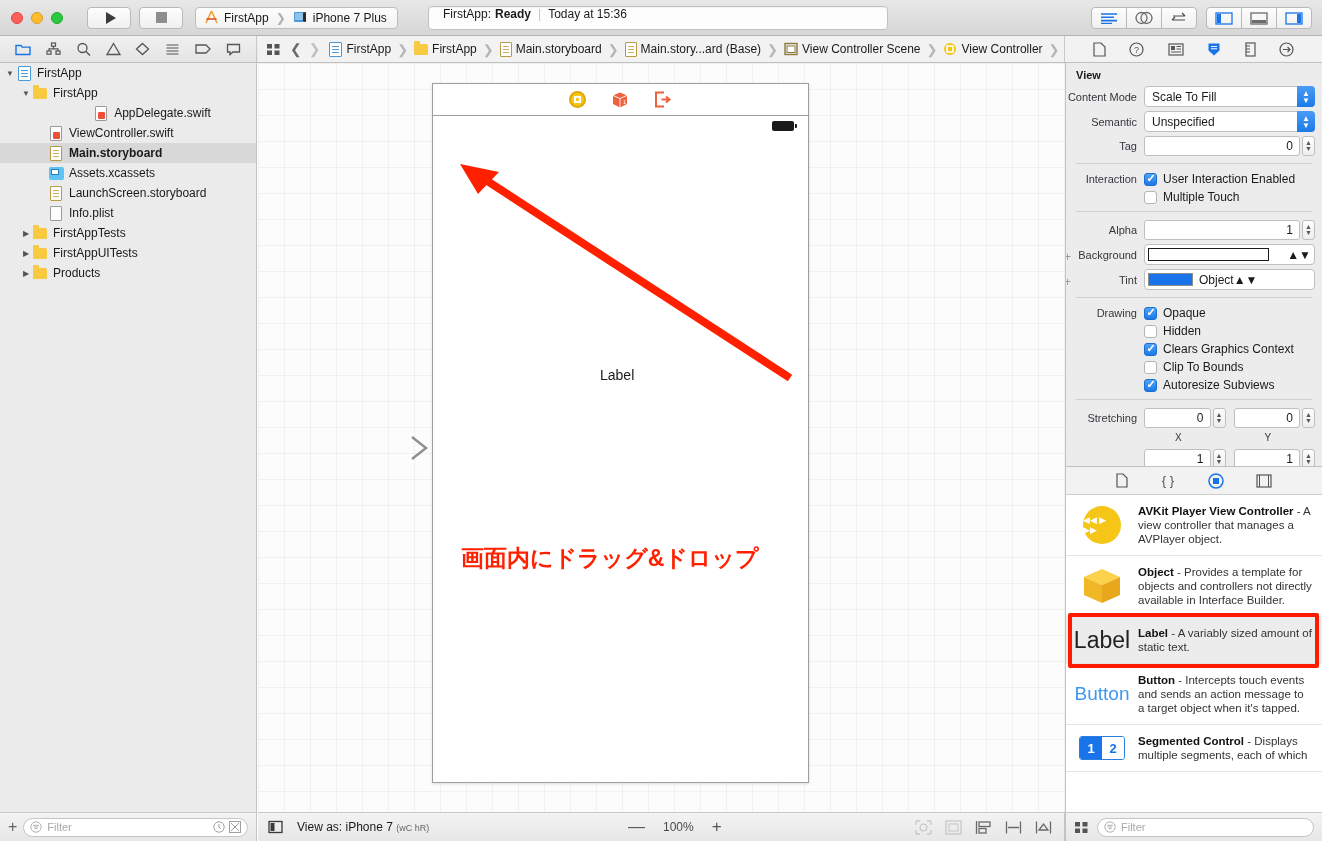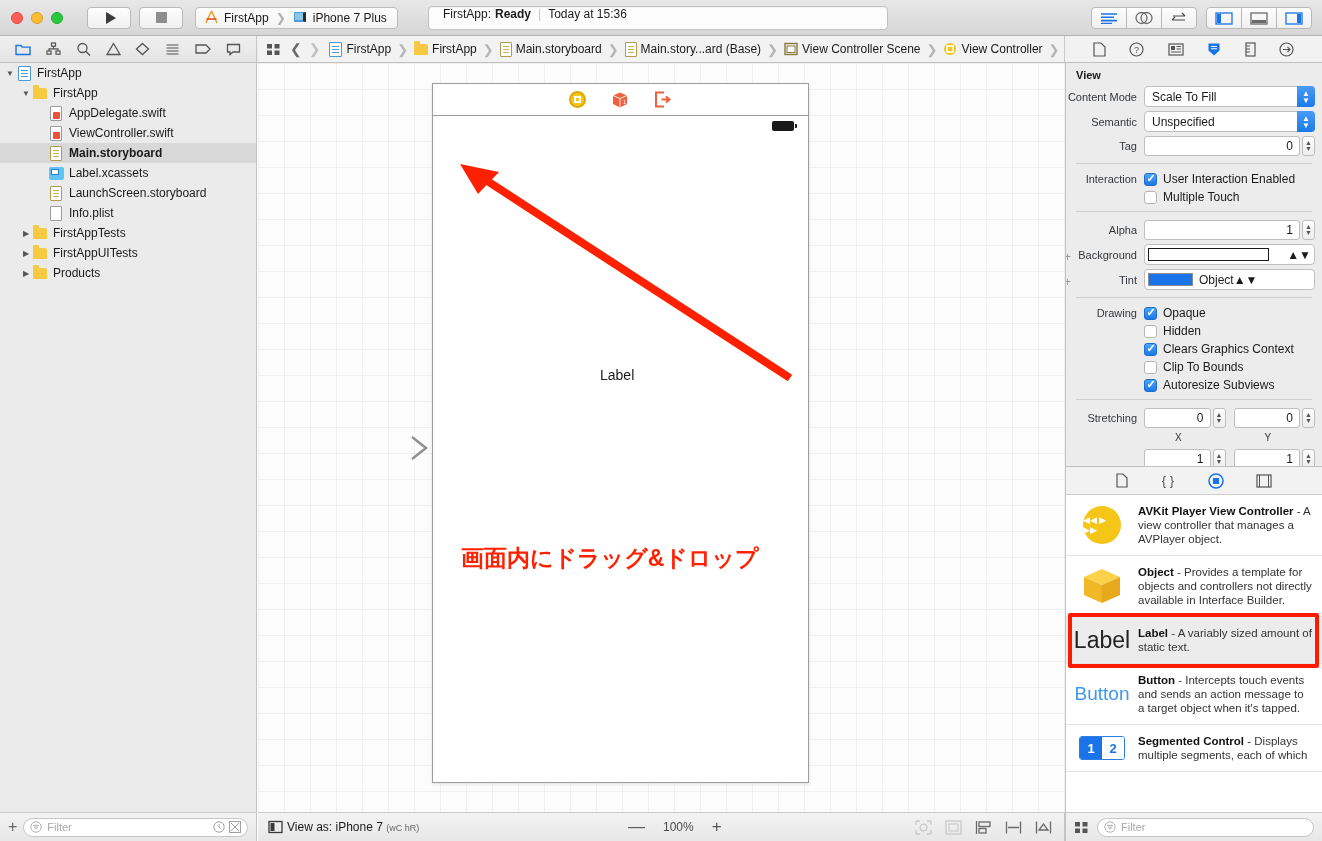--- a/index.html
+++ b/index.html
@@ -184,21 +184,21 @@
     white-space: nowrap; letter-spacing: 0px;
   }
 
   .canvas-bottom {
     position: absolute; left: 258px; bottom: 0; right: 257px; height: 29px;
     background: linear-gradient(to bottom,#f3f3f3,#e7e7e7);
     border-top: 1px solid #c8c8c8;
     display: flex; align-items: center; padding: 0 10px;
     border-right: 1px solid #c3c3c3;
   }
-  .vas { font-size: 12px; margin-left: 4px; text-align: center; }
+  .vas { font-size: 12px; margin-left: 14px; text-align: center; }
   .vas .sub { font-size: 9px; color: #666; }
   .zoom-ctl { position: absolute; left: 370px; display: flex; align-items: center; gap: 18px;
               font-size: 12px; color: #4a4a4a; }
   .zoom-ctl span.pm { font-size: 17px; color: #555; }
   .cb-right { position: absolute; right: 12px; display: flex; gap: 13px; align-items: center; }
 
   
   .inspector {
     position: absolute; right: 0; top: 63px; width: 257px; bottom: 29px;
     background: #ececec; border-left: 1px solid #c3c3c3;
@@ -541,47 +541,47 @@
           </span>
           <span>FirstApp</span>
         </div>
         <div class="tree-row" style="padding-left: 20px;">
           <span class="disc">▼</span>
           <span class="ico">
             <span class="folder"></span>
           </span>
           <span>FirstApp</span>
         </div>
+        <div class="tree-row" style="padding-left: 36px; justify-content: center;">
+          <span class="disc"></span>
+          <span class="ico">
+            <span class="doc-ico swift"></span>
+          </span>
+          <span>AppDelegate.swift</span>
+        </div>
         <div class="tree-row" style="padding-left: 36px;">
           <span class="disc"></span>
           <span class="ico">
             <span class="doc-ico swift"></span>
           </span>
-          <span>AppDelegate.swift</span>
-        </div>
-        <div class="tree-row" style="padding-left: 36px;">
-          <span class="disc"></span>
-          <span class="ico">
-            <span class="doc-ico swift"></span>
-          </span>
           <span>ViewController.swift</span>
         </div>
         <div class="tree-row selected" style="padding-left: 36px;">
           <span class="disc"></span>
           <span class="ico">
             <span class="doc-ico sb"></span>
           </span>
           <span>Main.storyboard</span>
         </div>
         <div class="tree-row" style="padding-left: 36px;">
           <span class="disc"></span>
           <span class="ico">
             <span class="xc-ico"></span>
           </span>
-          <span>Label.xcassets</span>
+          <span>Assets.xcassets</span>
         </div>
         <div class="tree-row" style="padding-left: 36px;">
           <span class="disc"></span>
           <span class="ico">
             <span class="doc-ico sb"></span>
           </span>
           <span>LaunchScreen.storyboard</span>
         </div>
         <div class="tree-row" style="padding-left: 36px;">
           <span class="disc"></span>

